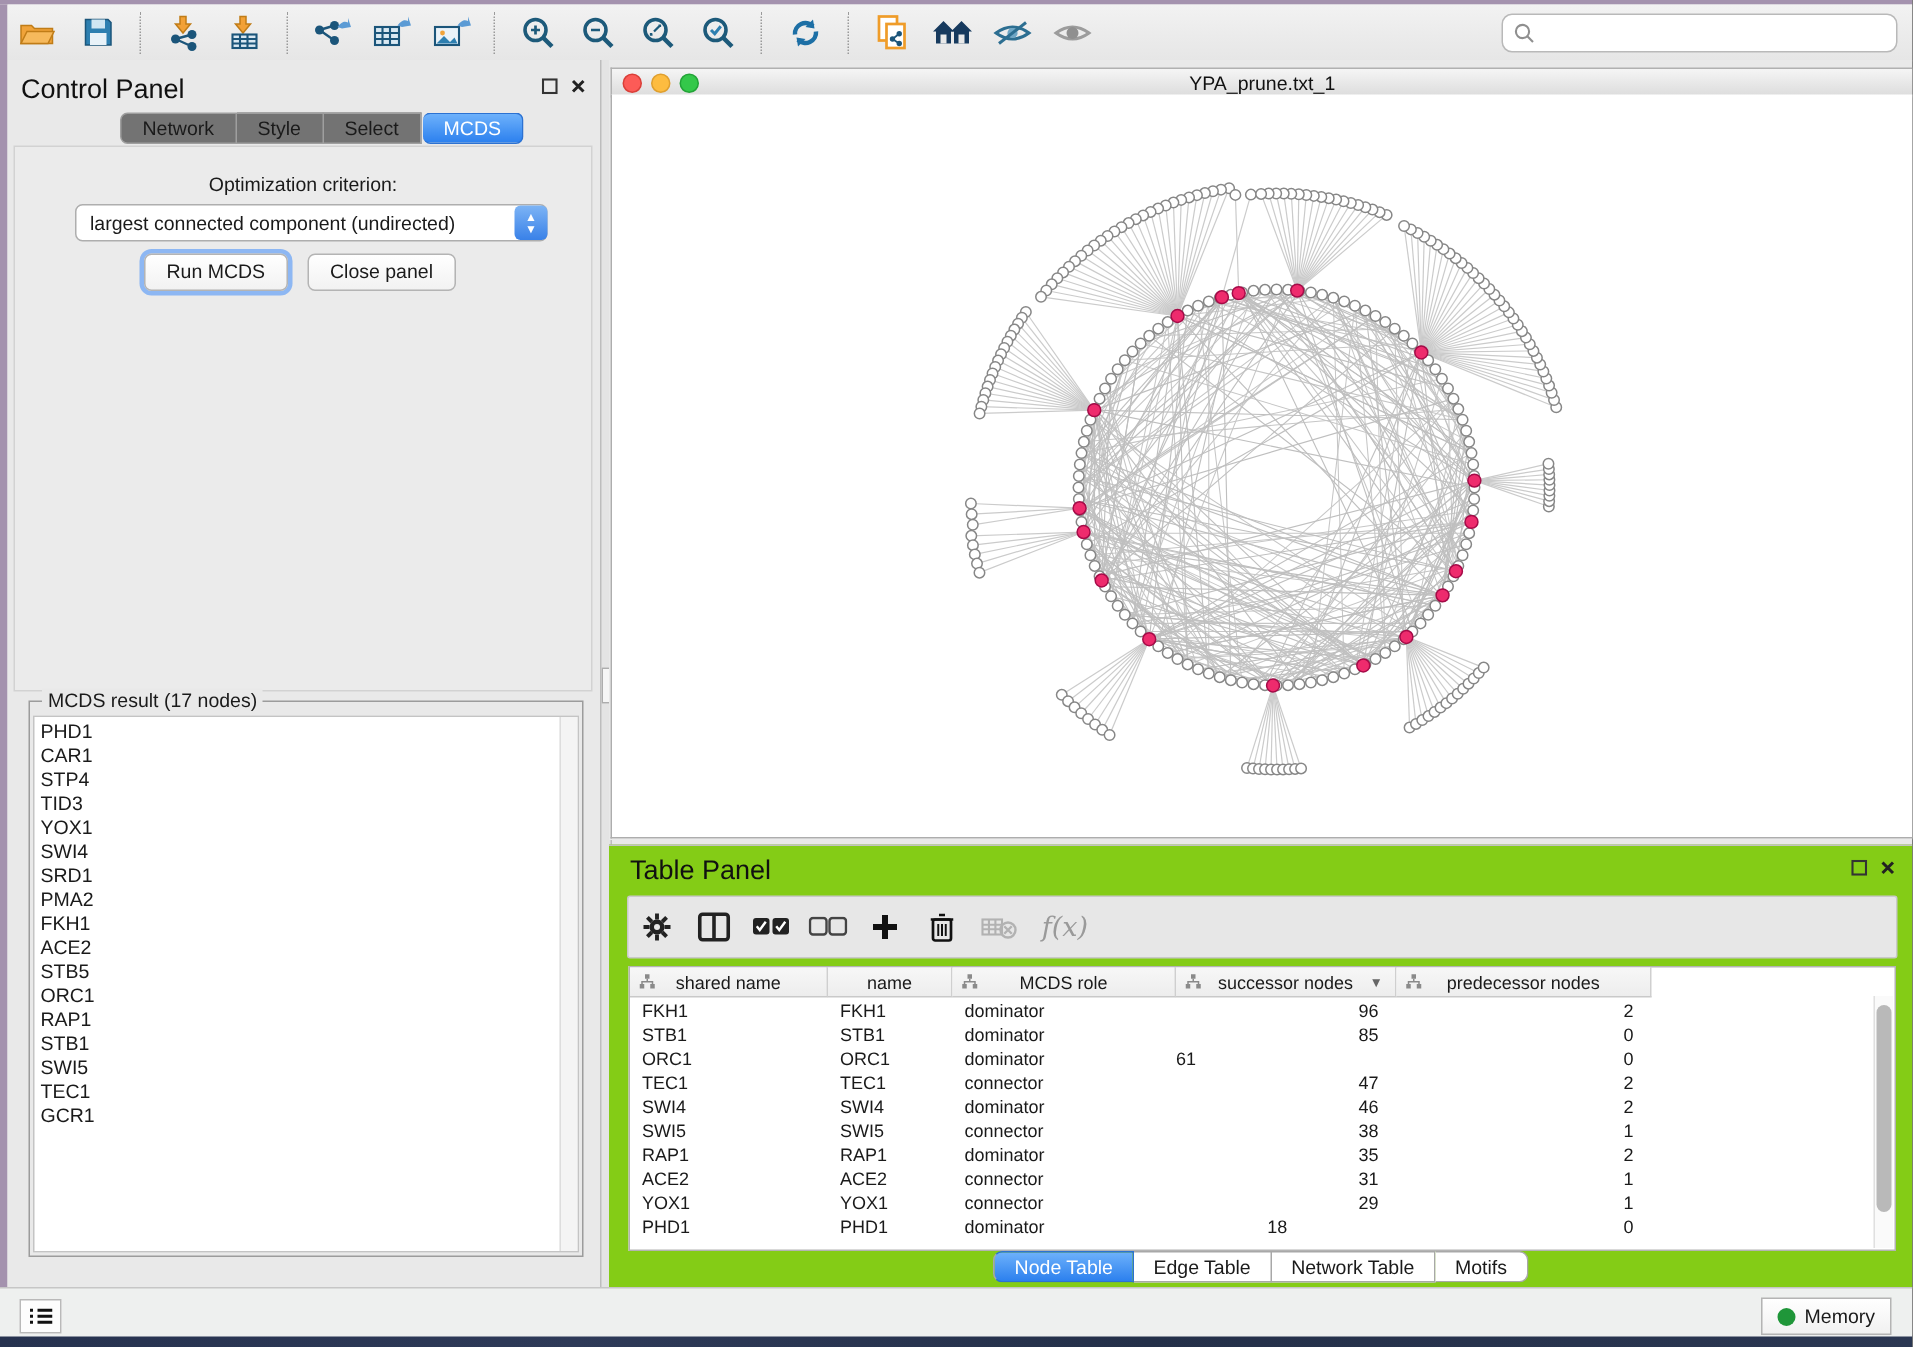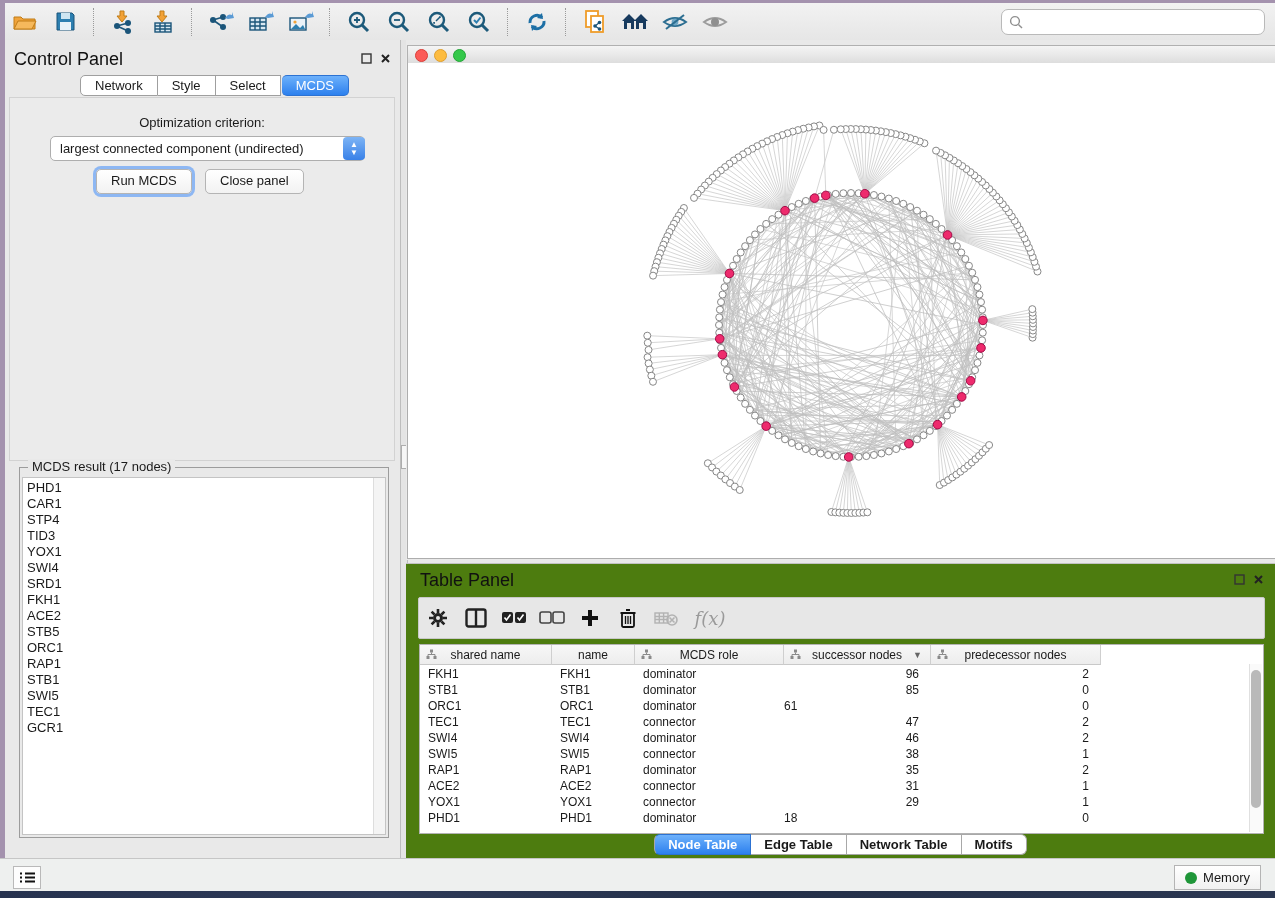--- a/index.html
+++ b/index.html
@@ -15,21 +15,21 @@
   .tb-btn{width:34px;height:30px;display:flex;align-items:center;justify-content:center;margin:0 3px;}
   .tb-sep{width:1px;height:28px;border-left:1px dotted #9a9a9a;margin:0 8px;}
   .search-wrap{position:absolute;right:10px;top:6px;width:262px;height:24px;background:#fff;border:1px solid #b9b9b9;border-radius:7px;display:flex;align-items:center;}
   .search-wrap svg{margin-left:7px;}
   .search-input{border:none;outline:none;background:transparent;flex:1;font:13px "Liberation Sans",sans-serif;margin-left:4px;}
   
   .cpanel{left:5px;top:40px;width:395px;height:818px;background:#e9e9e9;}
   .panel-title{font-size:18px;color:#111;}
   .winbtn{width:11px;height:11px;display:inline-block;}
   .tabs-row{position:absolute;left:75px;top:35px;height:21px;display:flex;}
-  .seg{height:19px;line-height:19px;padding:0 14px;background:#ffffff;border:1px solid #9f9f9f;border-left:none;font-size:13px;cursor:default;}
+  .seg{height:19px;line-height:19px;padding:0 14px;background:#737373;border:1px solid #9f9f9f;border-left:none;font-size:13px;cursor:default;}
   .seg:first-child{border-left:1px solid #9f9f9f;border-radius:5px 0 0 5px;}
   .seg:last-child{border-radius:0 5px 5px 0;}
   .seg-active{background:linear-gradient(#6db1fb,#2c80ee);color:#fff;border-color:#2c72d2;border-radius:5px !important;margin-left:1px;}
   .subpanel{position:absolute;left:4px;top:57px;width:384px;height:362px;background:#ebebeb;border:1px solid #d2d2d2;}
   .opt-label{position:absolute;left:0;top:17px;width:100%;text-align:center;font-size:13px;}
   .dropdown{position:absolute;left:40px;top:38px;width:313px;height:23px;background:#fff;border:1px solid #aeaeae;border-radius:5px;display:flex;align-items:center;}
   .dropdown .dd-text{flex:1;font-size:13px;padding-left:9px;white-space:nowrap;}
   .dd-cap{width:22px;height:23px;margin-right:-1px;border-radius:4px;background:linear-gradient(#7db4f5,#3981e8);display:flex;flex-direction:column;align-items:center;justify-content:center;gap:1px;}
   .dd-cap span{color:#fff;font-size:8px;line-height:7px;}
   .btn{position:absolute;height:23px;background:linear-gradient(#ffffff,#f2f2f2);border:1px solid #b4b4b4;border-radius:5px;font-size:13px;text-align:center;line-height:22px;padding:0 14px;}
@@ -42,33 +42,33 @@
   
   .vsplit{left:400px;top:40px;width:6px;height:818px;background:#e4e4e4;border-left:1px solid #bdbdbd;border-right:1px solid #bdbdbd;}
   .vsplit-handle{position:absolute;left:0px;top:405px;width:4px;height:22px;background:#f6f6f6;border:1px solid #adadad;}
   
   .netwin{left:406px;top:40px;width:869px;height:520px;background:#e9e9e9;}
   .net-titlebar{position:absolute;left:1px;top:5px;width:867px;height:18px;background:linear-gradient(#f5f5f5,#dcdcdc);border:1px solid #b1b1b1;border-bottom:1px solid #a8a8a8;}
   .tl{position:absolute;top:3px;width:11px;height:11px;border-radius:50%;}
   .net-title{position:absolute;left:0;top:2px;width:100%;text-align:center;font-size:13px;color:#111;}
   .net-canvas{position:absolute;left:1px;top:23px;width:867px;height:495px;background:#fff;border:1px solid #adadad;border-top:none;}
   
-  .tpanel{left:406px;top:563px;width:869px;height:295px;background:#4d7c0f;border-top:1px solid #c2c2c2;}
+  .tpanel{left:406px;top:563px;width:869px;height:295px;background:#84cc16;border-top:1px solid #c2c2c2;}
   .tp-toolbar{position:absolute;left:12px;top:33px;width:845px;height:40px;background:#e7e7e7;border:1px solid #c9c9c9;border-radius:2px;display:flex;align-items:center;}
   .tp-tbtn{width:38px;height:34px;display:flex;align-items:center;justify-content:center;}
   .table-wrap{position:absolute;left:13px;top:80px;width:843px;height:188px;background:#fff;border:1px solid #b3b3b3;}
   .thead{position:absolute;left:0;top:0;height:19px;}
   .th{position:absolute;top:0;height:19px;background:linear-gradient(#f7f7f7,#ededed);border-right:1px solid #cfcfcf;border-bottom:1px solid #c9c9c9;font-size:12px;display:flex;align-items:center;justify-content:center;}
   .th .hier{position:absolute;left:6px;top:4px;}
   .th .sort{position:absolute;right:8px;color:#666;font-size:9px;}
   .trow{position:absolute;left:0;height:16px;width:100%;}
   .tcell{position:absolute;top:0;height:16px;font-size:12px;line-height:16px;white-space:nowrap;}
   .tscroll{position:absolute;top:19px;right:1px;width:12px;bottom:1px;background:#fafafa;border-left:1px solid #e0e0e0;}
   .tthumb{position:absolute;left:1px;right:1px;top:6px;height:138px;background:#b9b9b9;border-radius:5px;}
-  .bottom-tabs{position:absolute;left:0;top:270px;width:100%;display:flex;justify-content:center;font-weight:bold;}
+  .bottom-tabs{position:absolute;left:0;top:270px;width:100%;display:flex;justify-content:center;}
   .bt-seg{height:19px;line-height:19px;padding:0 13px;background:#fff;border:1px solid #a8a8a8;border-left:none;font-size:13px;}
   .bt-seg:first-child{border-left:1px solid #a8a8a8;border-radius:6px 0 0 6px;}
   .bt-seg:last-child{border-radius:0 6px 6px 0;}
   .bt-active{background:linear-gradient(#6db1fb,#2c80ee);color:#fff;border-color:#2c72d2;border-radius:6px 0 0 6px;}
   
   .statusbar{left:0;top:858px;width:1275px;height:32px;background:#eef0ef;border-top:1px solid #c6c6c6;}
   .list-btn{position:absolute;left:13px;top:7px;width:26px;height:21px;background:#fdfdfd;border:1px solid #b9b9b9;display:flex;align-items:center;justify-content:center;}
   .mem-btn{position:absolute;right:14px;top:6px;height:23px;background:linear-gradient(#ffffff,#f1f1f1);border:1px solid #b4b4b4;display:flex;align-items:center;padding:0 10px;font-size:13px;gap:6px;}
   .mem-dot{width:12px;height:12px;border-radius:50%;background:#1f9639;}
   .fx{font-family:"DejaVu Serif",serif;font-style:italic;font-size:18px;color:#9a9a9a;}
@@ -256,20 +256,21 @@
       <div class="mcds-box-label">MCDS result (17 nodes)</div>
       <div class="mcds-list">
         <div style="padding-top:2px;">
             <div class="mcds-item">PHD1</div>
             <div class="mcds-item">CAR1</div>
             <div class="mcds-item">STP4</div>
             <div class="mcds-item">TID3</div>
             <div class="mcds-item">YOX1</div>
             <div class="mcds-item">SWI4</div>
             <div class="mcds-item">SRD1</div>
+            <div class="mcds-item">PMA2</div>
             <div class="mcds-item">FKH1</div>
             <div class="mcds-item">ACE2</div>
             <div class="mcds-item">STB5</div>
             <div class="mcds-item">ORC1</div>
             <div class="mcds-item">RAP1</div>
             <div class="mcds-item">STB1</div>
             <div class="mcds-item">SWI5</div>
             <div class="mcds-item">TEC1</div>
             <div class="mcds-item">GCR1</div>
           </div>
@@ -280,20 +281,21 @@
 
   <div class="abs vsplit">
     <div class="vsplit-handle"></div>
   </div>
 
   <div class="abs netwin">
     <div class="net-titlebar">
       <div class="tl" style="left:7px;background:#fc5b57;border:1px solid #da3e38;"></div>
       <div class="tl" style="left:26px;background:#fdbc40;border:1px solid #df9f2e;"></div>
       <div class="tl" style="left:45px;background:#34c84a;border:1px solid #22a437;"></div>
+      <div class="net-title">YPA_prune.txt_1</div>
     </div>
     <div class="net-canvas">
       <svg id="graph-svg" width="867" height="495">
           <line x1="332.7156088934924" y1="334.5351851053464" x2="318.9605740562601" y2="216.8533410810117" stroke="#c6c6c6" stroke-width="0.7"></line>
           <line x1="521.8249341047679" y1="367.88026144366574" x2="376.99999999999994" y2="376.31535329954585" stroke="#c6c6c6" stroke-width="0.7"></line>
           <line x1="509" y1="147.6846467004541" x2="311.8925367780635" y2="277.3242646645304" stroke="#c6c6c6" stroke-width="0.7"></line>
           <line x1="427.6757353354696" y1="130.89253677806352" x2="346.9866793123576" y2="352.58389619867285" stroke="#c6c6c6" stroke-width="0.7"></line>
           <line x1="527.8479644786232" y1="363.1178664917051" x2="313.00537660238854" y2="239.07844054796522" stroke="#c6c6c6" stroke-width="0.7"></line>
           <line x1="450.67511741618284" y1="130.2233231081926" x2="539.0133206876425" y2="352.5838961986728" stroke="#c6c6c6" stroke-width="0.7"></line>
           <line x1="488.1466589189883" y1="137.9605740562601" x2="311" y2="262" stroke="#c6c6c6" stroke-width="0.7"></line>
@@ -1223,21 +1225,21 @@
             <div class="tcell" style="left: 8px; width: 124px;">YOX1</div>
             <div class="tcell" style="left: 140px; width: 75px;">YOX1</div>
             <div class="tcell" style="left: 223px; width: 141px;">connector</div>
             <div class="tcell" style="left: 364px; width: 135px; text-align: right;">29</div>
             <div class="tcell" style="left: 511px; width: 158px; text-align: right;">1</div>
           </div>
           <div class="trow" style="top: 165px;">
             <div class="tcell" style="left: 8px; width: 124px;">PHD1</div>
             <div class="tcell" style="left: 140px; width: 75px;">PHD1</div>
             <div class="tcell" style="left: 223px; width: 141px;">dominator</div>
-            <div class="tcell" style="left: 364px; width: 135px; text-align: left;">18</div>
+            <div class="tcell" style="left: 364px; width: 135px; text-align: center;">18</div>
             <div class="tcell" style="left: 511px; width: 158px; text-align: right;">0</div>
           </div>
         </div>
       <div class="tscroll">
           <div class="tthumb"></div>
         </div>
     </div>
 
     <div class="bottom-tabs">
         <div class="bt-seg bt-active">Node Table</div>

